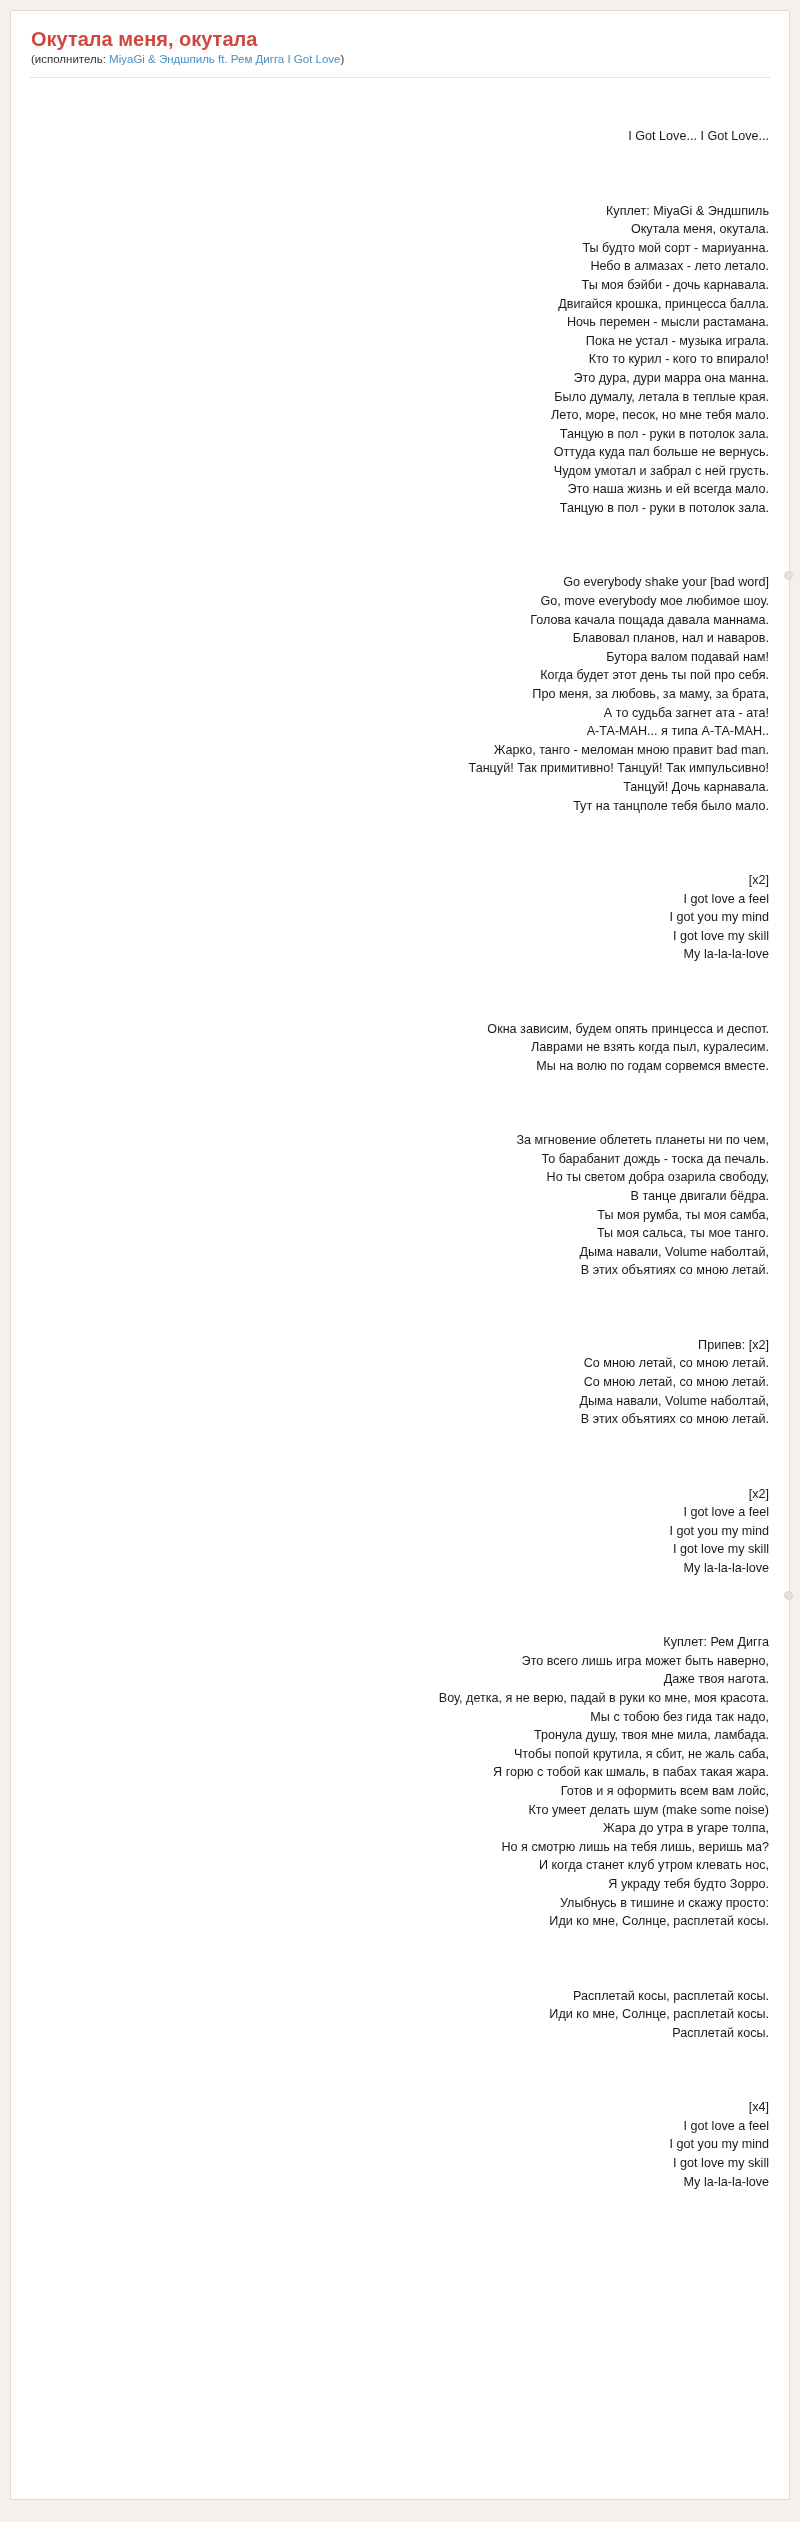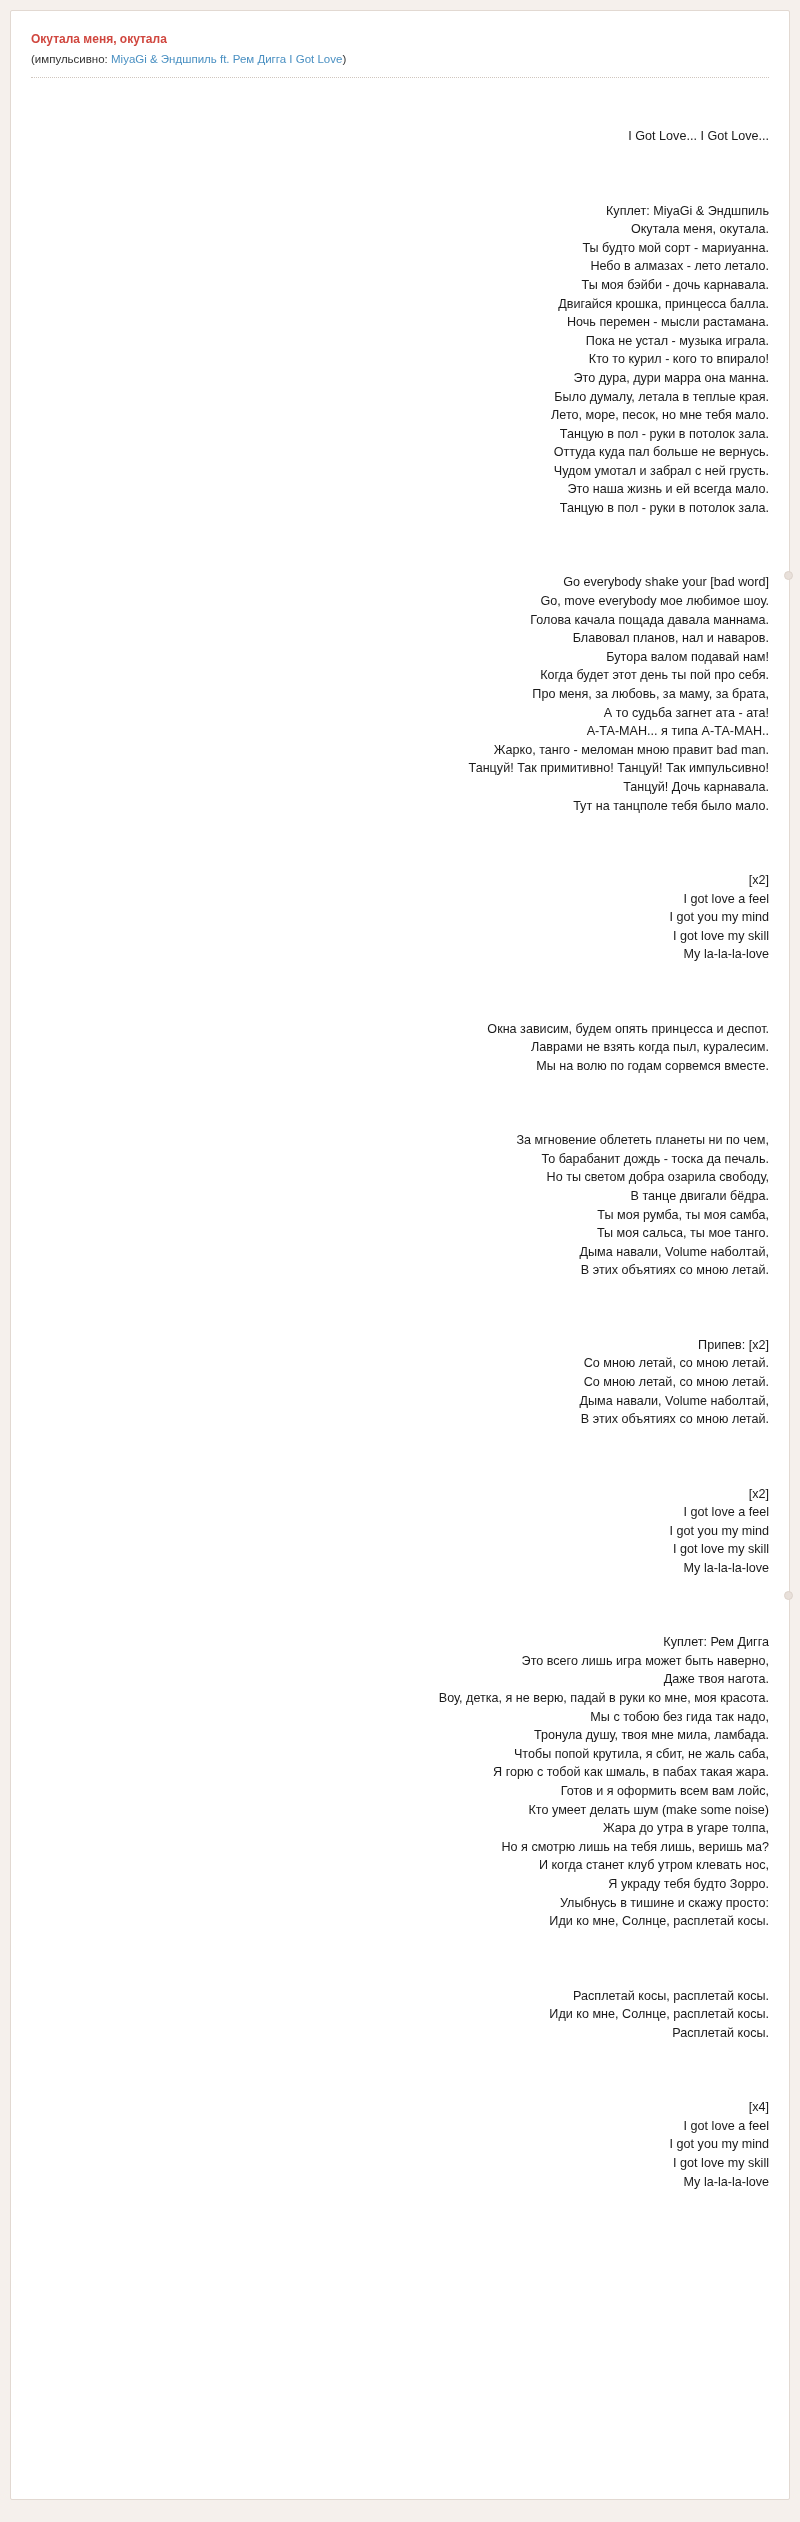--- a/index.html
+++ b/index.html
@@ -22,21 +22,21 @@
     box-sizing: border-box;
     background: #ffffff;
     border: 1px solid #e2d9d2;
     border-radius: 2px;
     padding: 14px 20px 20px 20px;
     min-height: 2490px;
     position: relative;
   }
   .song-title {
     color: #d0473f;
-    font-size: 12px;
+    font-size: 20px;
     font-weight: bold;
     line-height: 20px;
     margin: 4px 0 2px 0;
   }
   .credits {
     font-size: 11.5px;
     color: #333333;
     line-height: 16px;
     margin-bottom: 10px;
     padding-bottom: 10px;
@@ -74,21 +74,21 @@
 
 <div class="page">
   <div class="card">
 
     <div class="scroll-dot" style="top:560px;"></div>
     <div class="scroll-dot" style="top:1580px;"></div>
 
     <h1 class="song-title">Окутала меня, окутала</h1>
 
     <div class="credits">
-      <span>(импульсивно: </span><a href="#">MiyaGi &amp; Эндшпиль ft. Рем Дигга I Got Love</a><span>)</span>
+      <span>(исполнитель: </span><a href="#">MiyaGi &amp; Эндшпиль ft. Рем Дигга I Got Love</a><span>)</span>
     </div>
 
     <div class="lyrics">
       <p class="lyrics-block">I Got Love... I Got Love...</p>
       <p class="lyrics-block">Куплет: MiyaGi &amp; Эндшпиль
 Окутала меня, окутала.
 Ты будто мой сорт - мариуанна.
 Небо в алмазах - лето летало.
 Ты моя бэйби - дочь карнавала.
 Двигайся крошка, принцесса балла.

